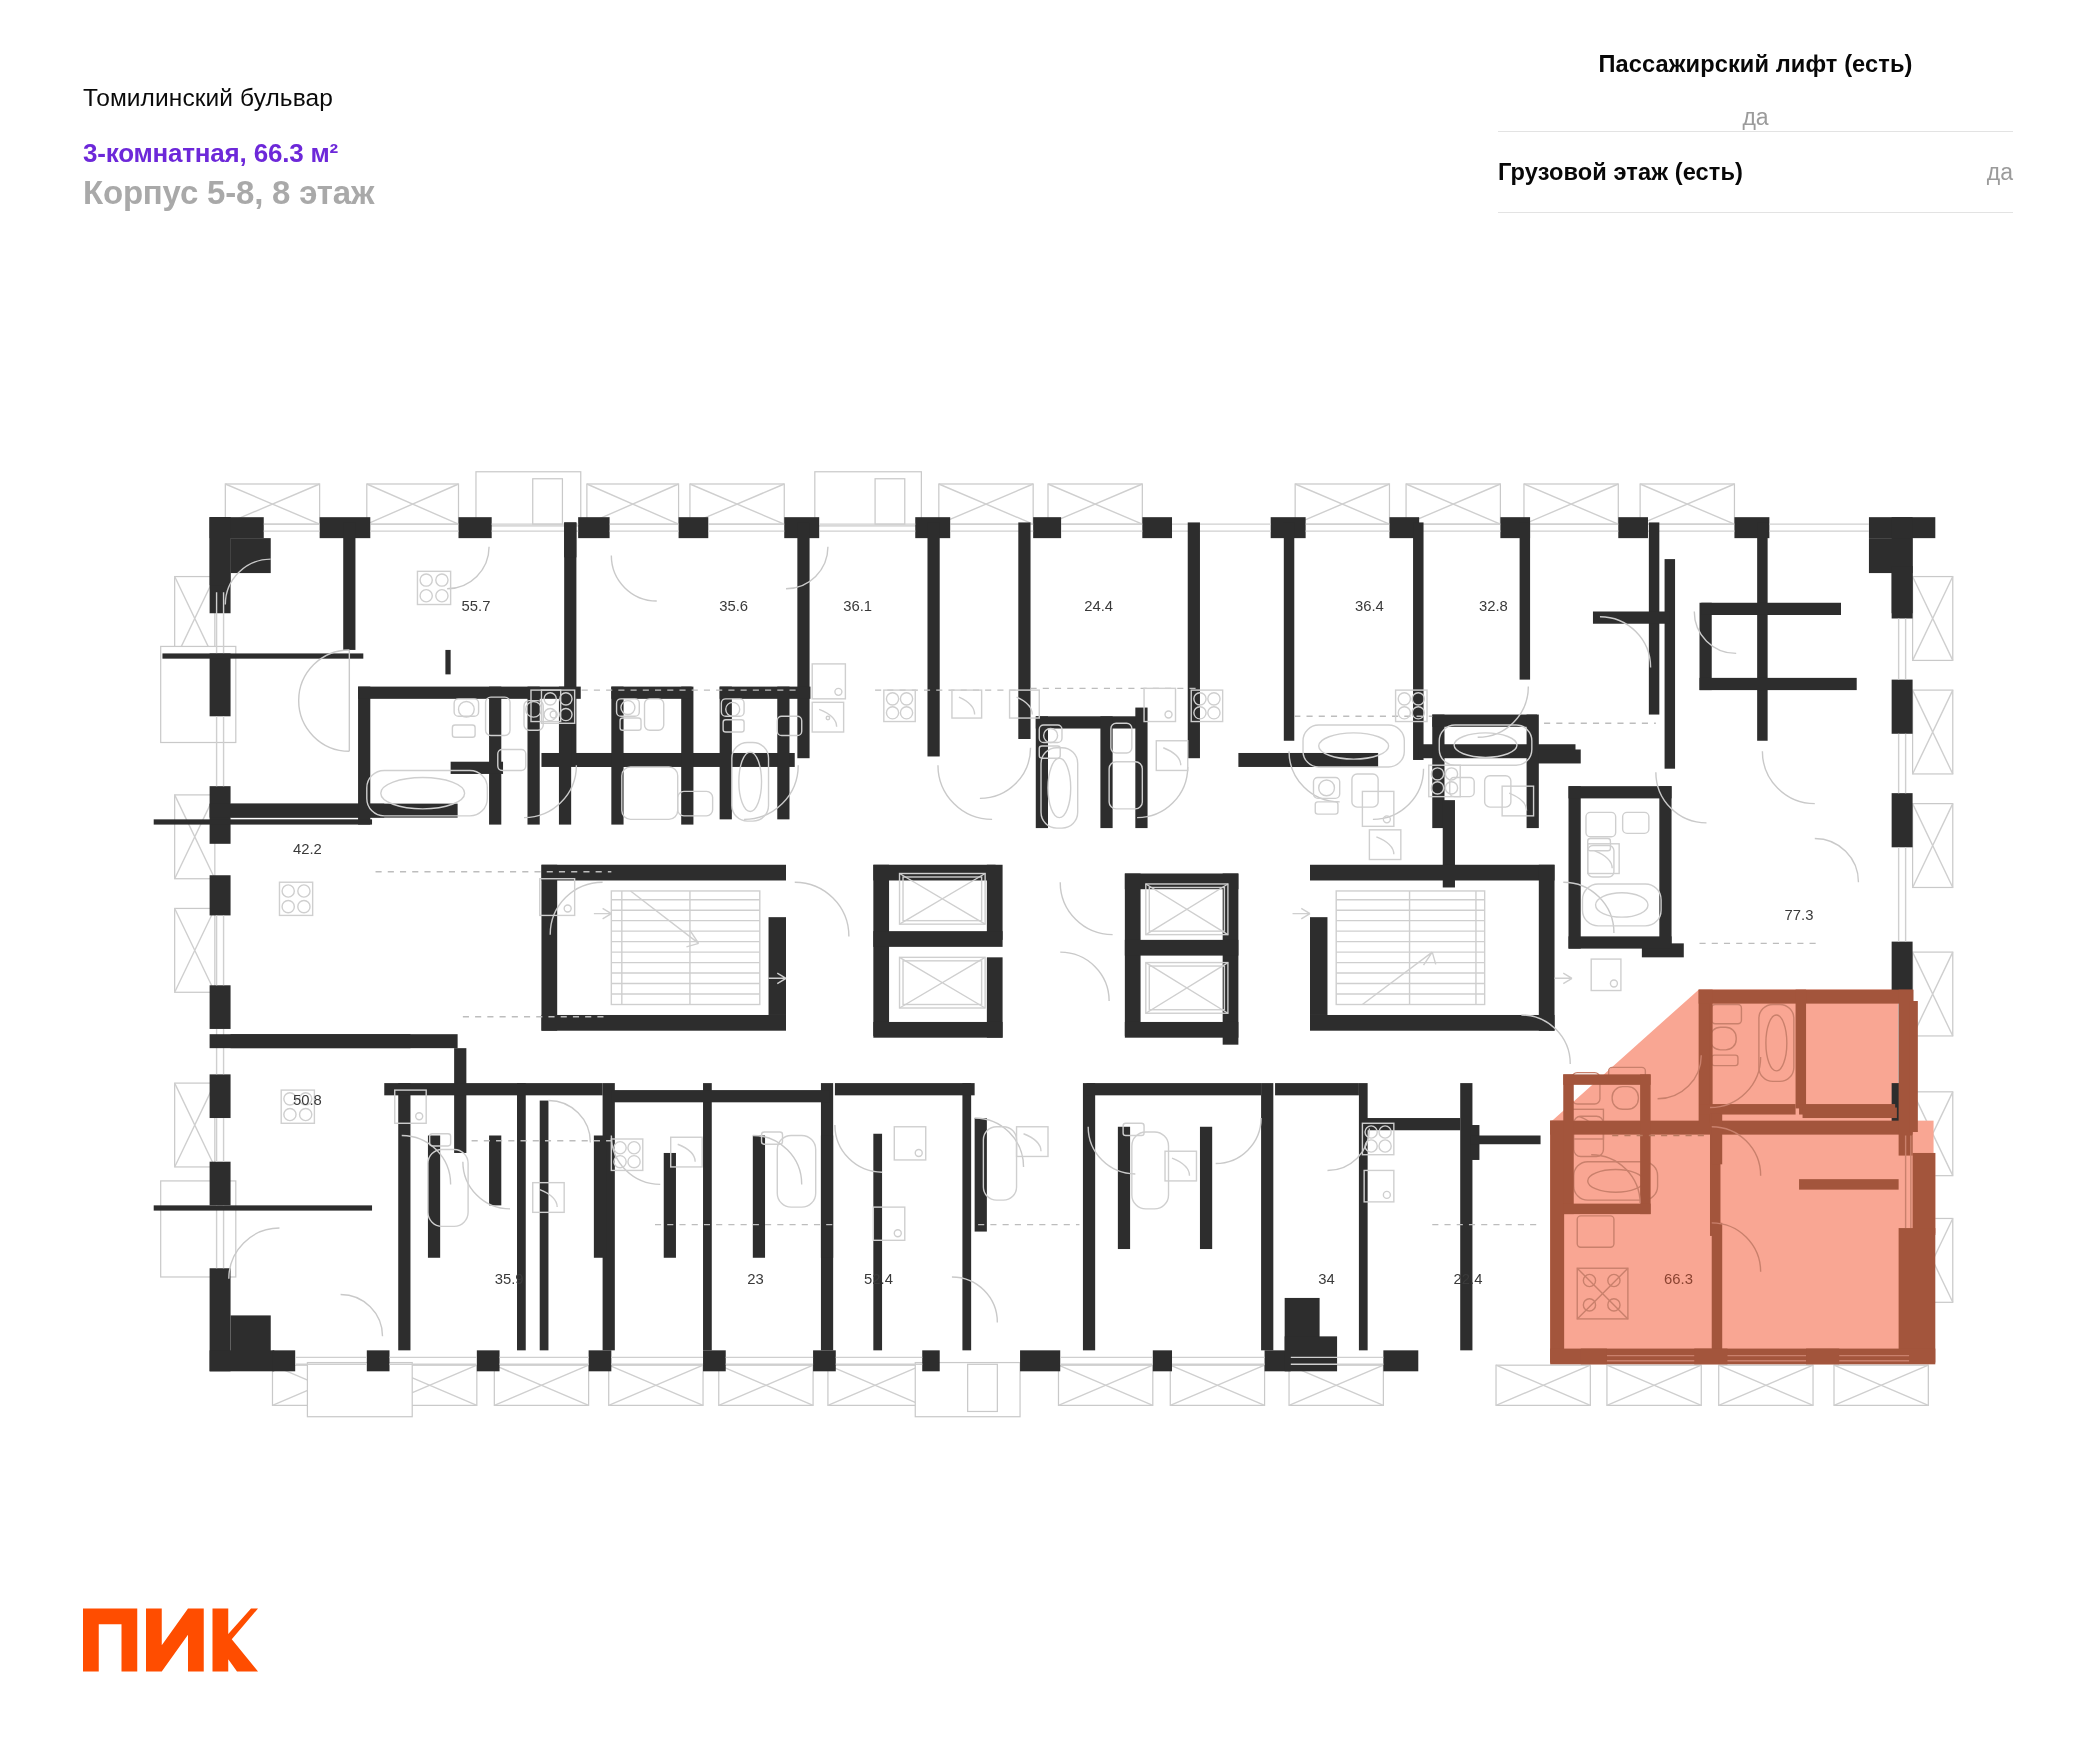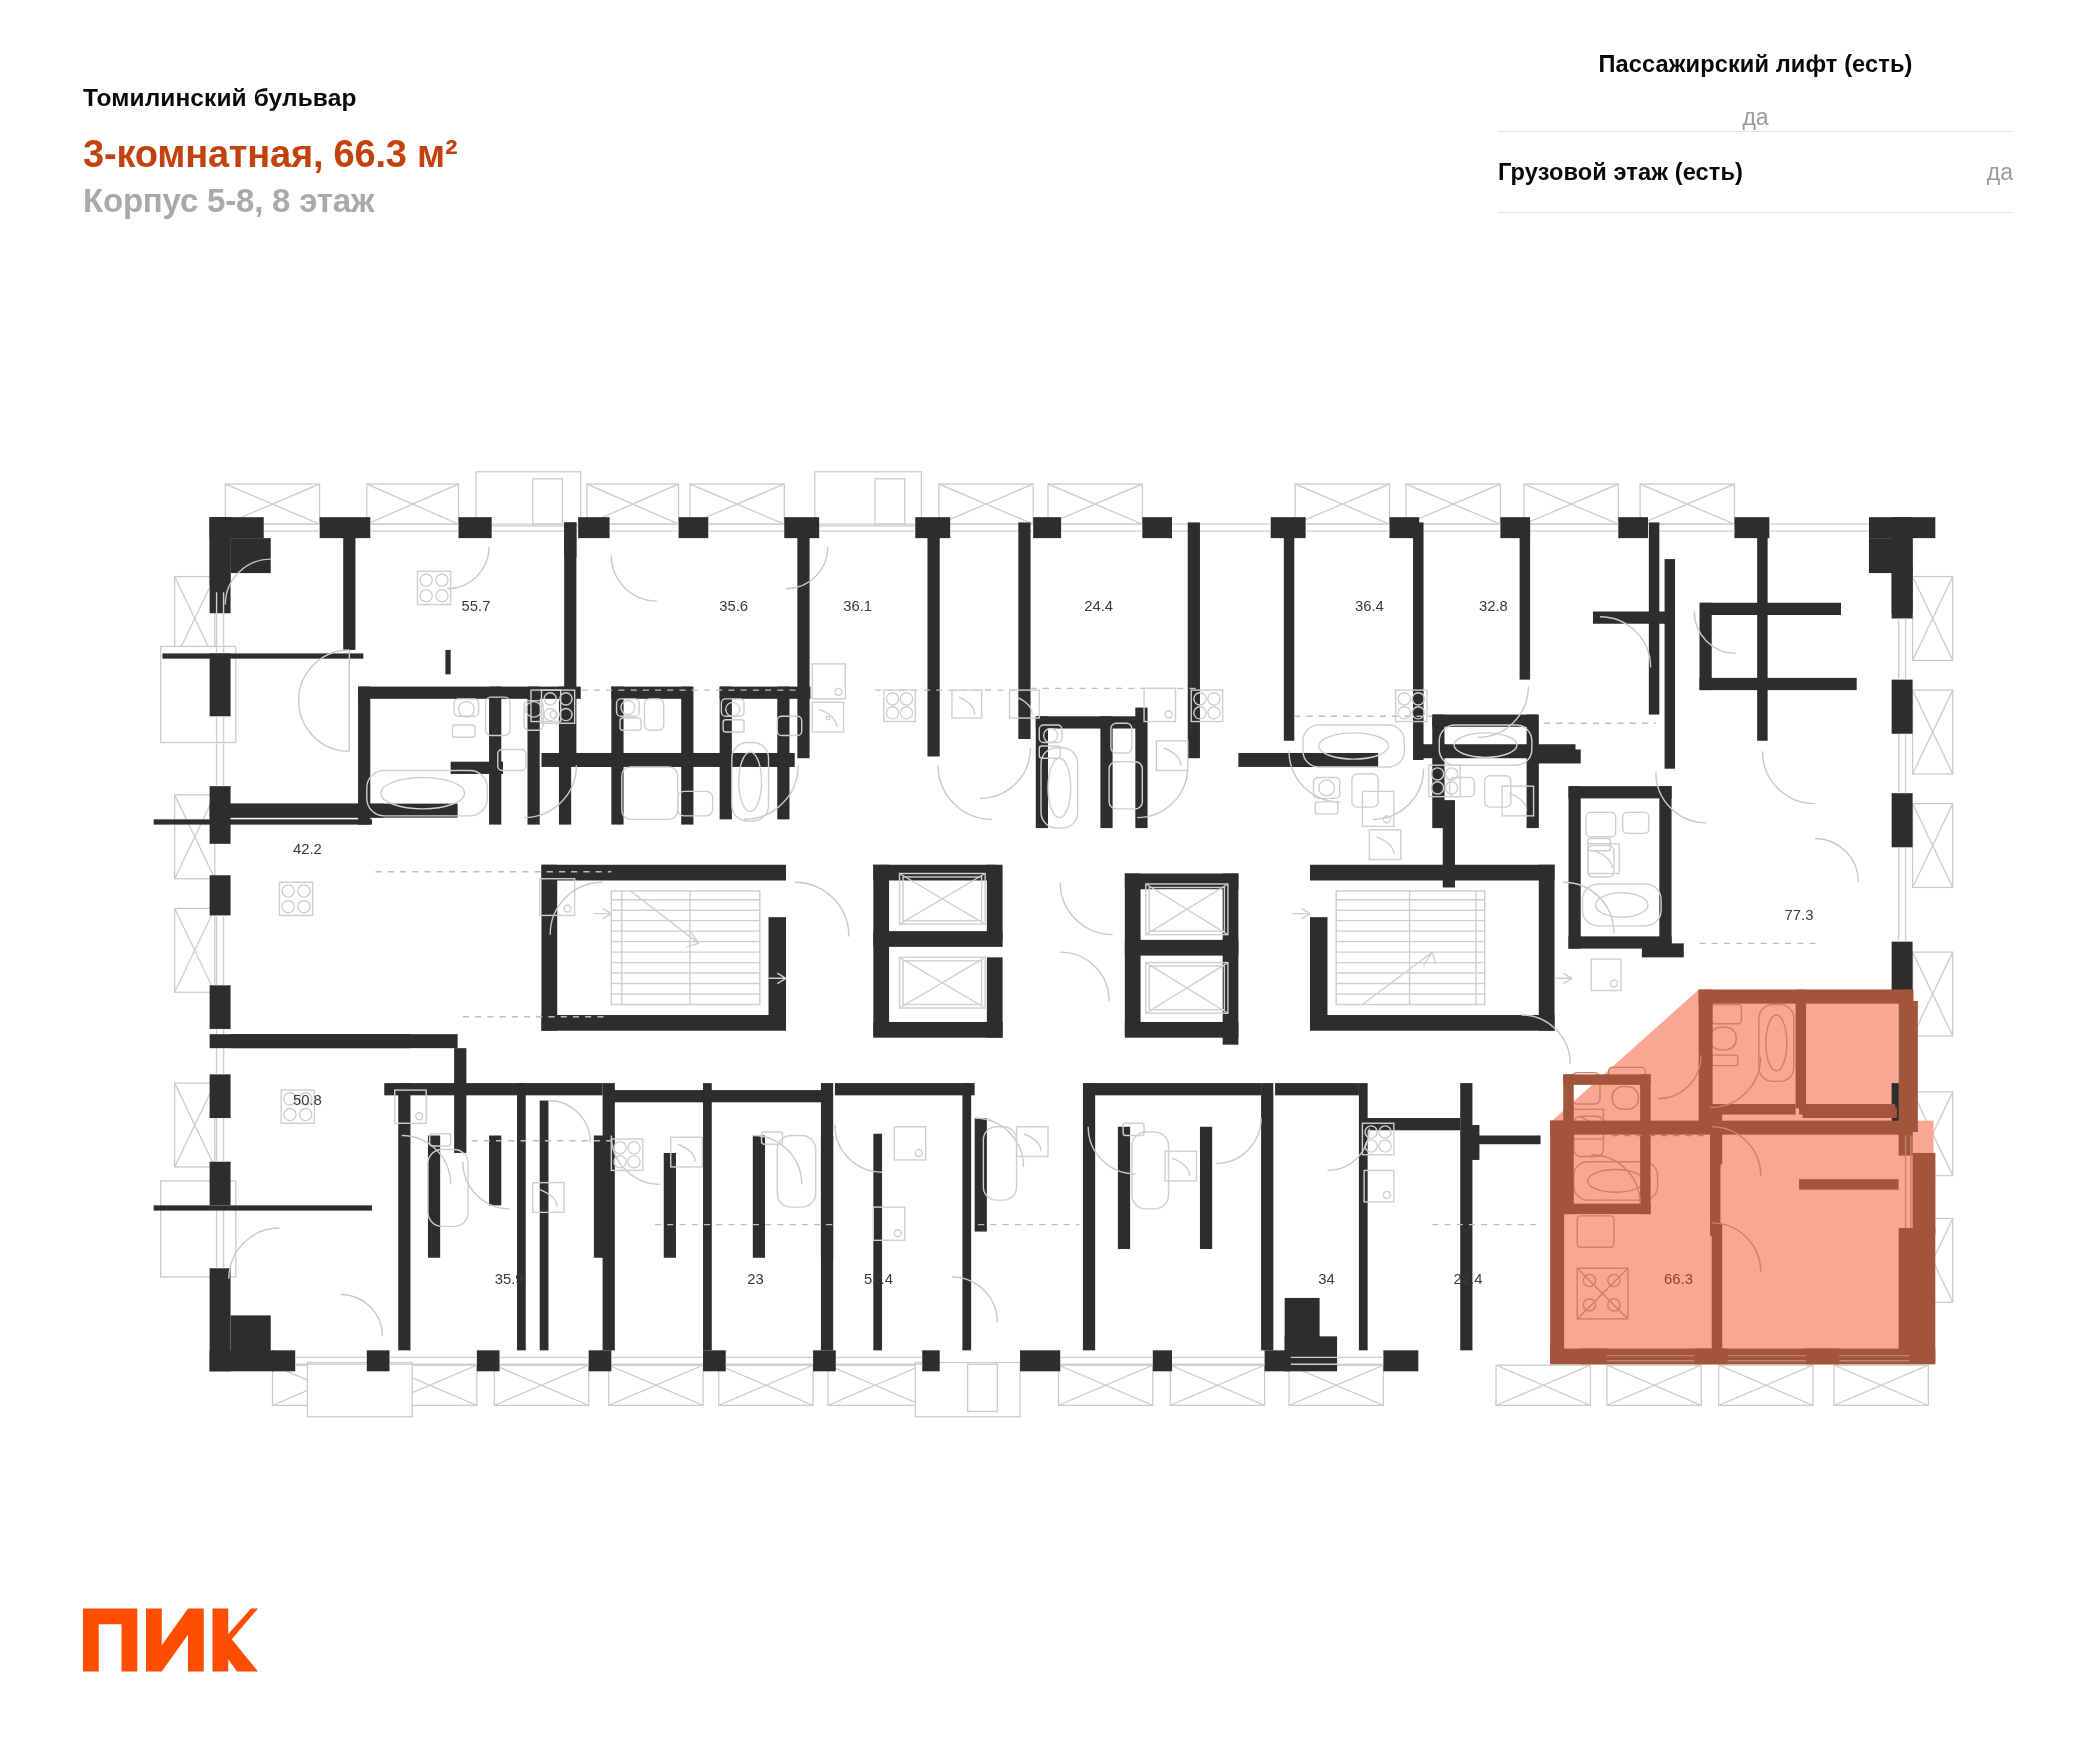--- a/index.html
+++ b/index.html
@@ -6,22 +6,22 @@
   html,body{margin:0;padding:0;}
   body{
     width:2096px;height:1747px;
     background:#ffffff;
     font-family:"Liberation Sans","DejaVu Sans",sans-serif;
     -webkit-font-smoothing:antialiased;
     position:relative;overflow:hidden;
   }
   
   #header-block{position:absolute;left:83px;top:83px;width:786px;}
-  #project-name{font-size:24.5px;font-weight:700;color:#0a0a0a;letter-spacing:0.1px;line-height:1.2;}
-  #plan-title{font-size:38px;font-weight:700;color:#c2410c;margin-top:20px;line-height:1.18;letter-spacing:-0.2px;}
+  #project-name{font-size:24.5px;font-weight:400;color:#0a0a0a;letter-spacing:0.1px;line-height:1.2;}
+  #plan-title{font-size:26px;font-weight:700;color:#6d28d9;margin-top:26px;line-height:1.18;letter-spacing:-0.2px;}
   #plan-subtitle{font-size:33px;font-weight:700;color:#a9a9a9;margin-top:5.2px;line-height:1.18;letter-spacing:-0.2px;}
 
   
   #spec-panel{position:absolute;left:1498px;top:51px;width:515px;}
   .spec-row{display:flex;align-items:center;justify-content:space-between;
             height:80px;border-bottom:1.7px solid #e3e3e3;}
   .spec-row:first-child{border-top:none;flex-direction:column;}
   .spec-label{font-size:23.6px;font-weight:700;color:#080808;letter-spacing:0.1px;}
   .spec-value{font-size:23px;font-weight:400;color:#9b9b9b;}
 

